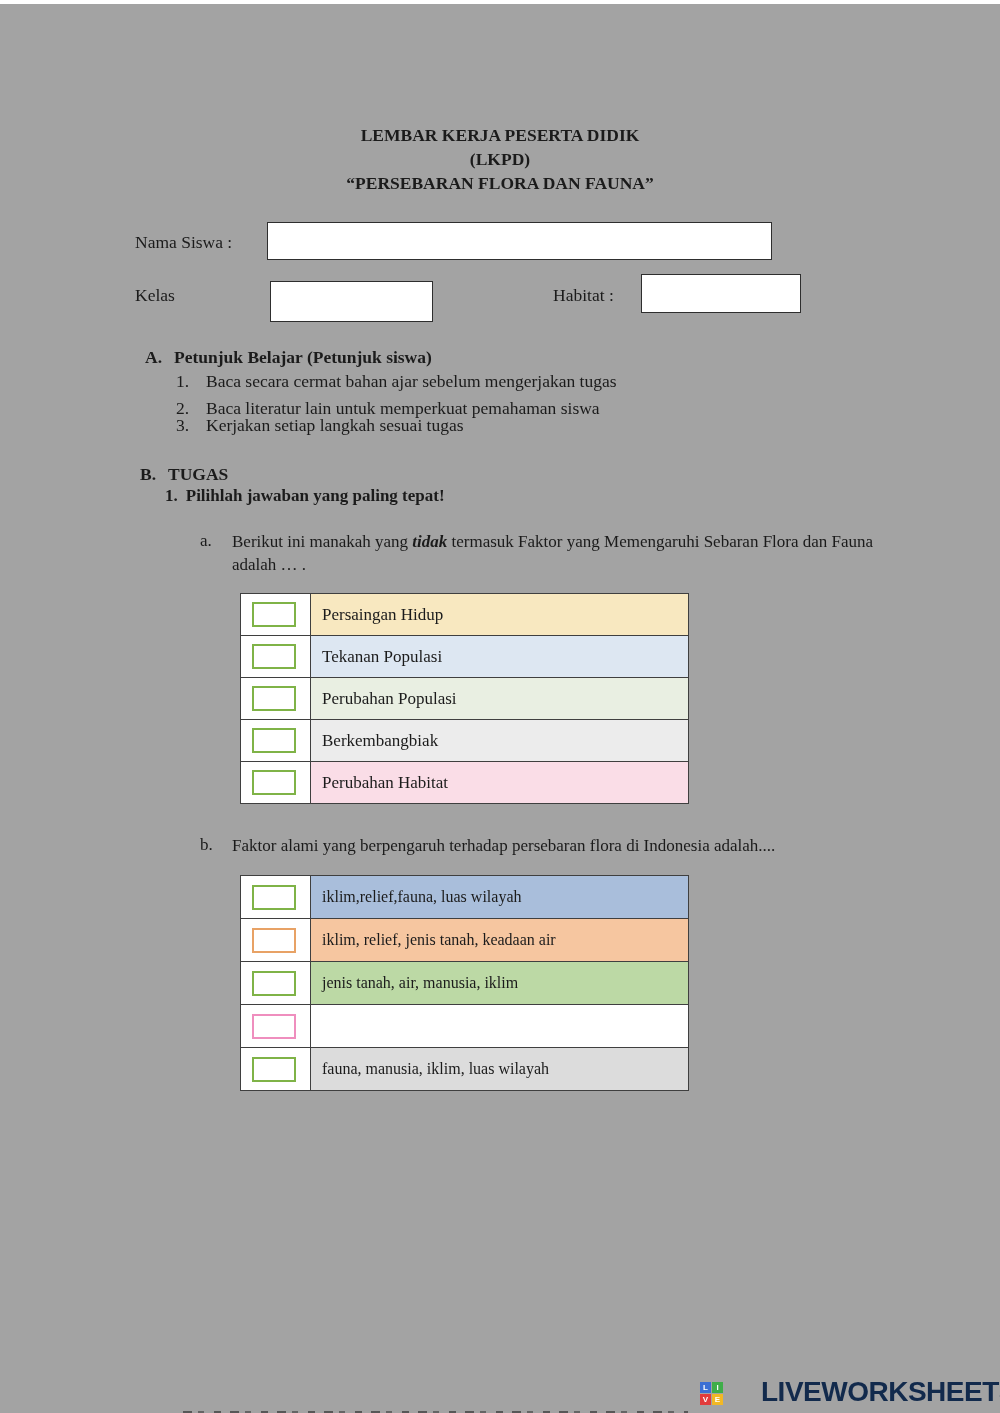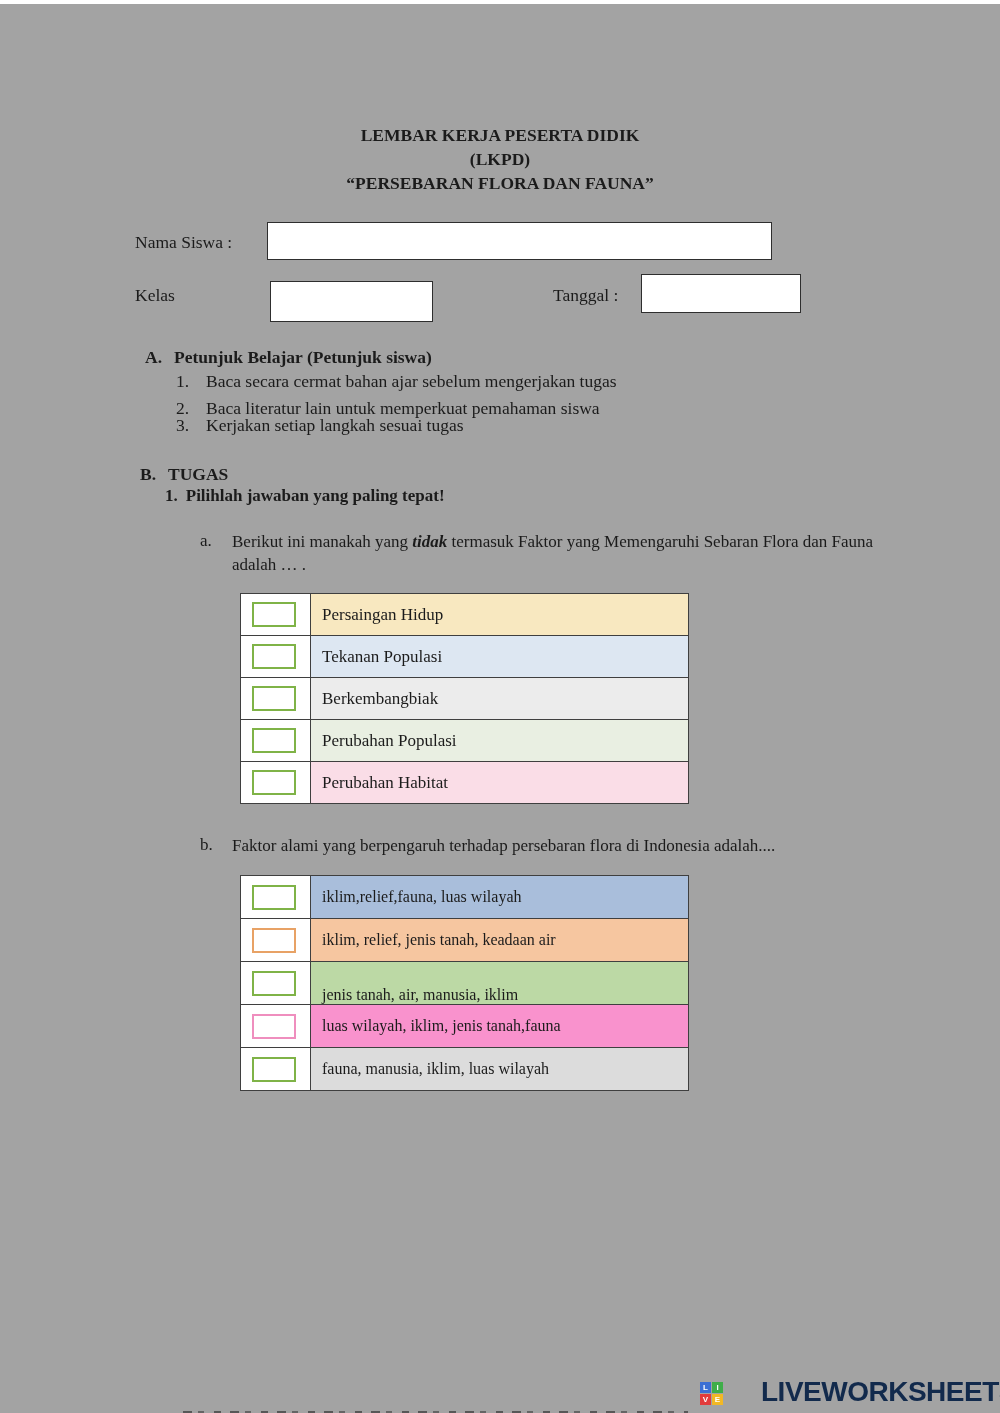--- a/index.html
+++ b/index.html
@@ -134,21 +134,21 @@
     <div>(LKPD)</div>
     <div>“PERSEBARAN FLORA DAN FAUNA”</div>
   </div>
 
   <span class="form-label" style="left:135px; top:228px;">Nama Siswa  :</span>
   <input class="form-input" style="left: 267px; top: 218px; width: 505px; height: 38px;">
 
   <span class="form-label" style="left:135px; top:281px;">Kelas</span>
   <input class="form-input" style="left: 270px; top: 277px; width: 163px; height: 41px;">
 
-  <span class="form-label" style="left:553px; top:281px;">Tanggal :</span>
+  <span class="form-label" style="left:553px; top:281px;">Habitat :</span>
   <input class="form-input" style="left: 641px; top: 270px; width: 160px; height: 39px;">
 
   <div class="sec-heading" style="left:145px; top:343px;">
     <span class="marker">A.</span><span>Petunjuk Belajar (Petunjuk siswa)</span>
   </div>
   <div class="list-item" style="left:176px; top:367px;">
     <span class="num">1.</span><span>Baca secara cermat bahan ajar sebelum mengerjakan tugas</span>
   </div>
   <div class="list-item" style="left:176px; top:394px;">
     <span class="num">2.</span><span>Baca literatur lain untuk memperkuat pemahaman siswa</span>
@@ -183,36 +183,36 @@
         <div class="checkbox" style="border-color: rgb(127, 179, 71);"></div>
       </div>
       <div class="opt-cell" style="background-color: rgb(221, 231, 242);">
         <span>Tekanan Populasi</span>
       </div>
     </div>
     <div class="answer-row">
       <div class="check-cell">
         <div class="checkbox" style="border-color: rgb(127, 179, 71);"></div>
       </div>
+      <div class="opt-cell" style="background-color: rgb(233, 239, 226);">
+        <span>Perubahan Populasi</span>
+      </div>
+    </div>
+    <div class="answer-row">
+      <div class="check-cell">
+        <div class="checkbox" style="border-color: rgb(127, 179, 71);"></div>
+      </div>
       <div class="opt-cell" style="background-color: rgb(236, 236, 236);">
         <span>Berkembangbiak</span>
       </div>
     </div>
     <div class="answer-row">
       <div class="check-cell">
         <div class="checkbox" style="border-color: rgb(127, 179, 71);"></div>
       </div>
-      <div class="opt-cell" style="background-color: rgb(233, 239, 226);">
-        <span>Perubahan Populasi</span>
-      </div>
-    </div>
-    <div class="answer-row">
-      <div class="check-cell">
-        <div class="checkbox" style="border-color: rgb(127, 179, 71);"></div>
-      </div>
       <div class="opt-cell" style="background-color: rgb(250, 221, 231);">
         <span>Perubahan Habitat</span>
       </div>
     </div>
   </div>
 
   <span class="q-marker" style="left:200px; top:831px;">b.</span>
   <div class="q-text" style="left:232px; top:831px; width:700px;">Faktor alami yang berpengaruh terhadap persebaran flora di Indonesia adalah....</div>
 
   <div class="answer-table table-b" style="left:240px; top:871px;">
@@ -229,30 +229,27 @@
         <div class="checkbox" style="border-color: rgb(232, 162, 101);"></div>
       </div>
       <div class="opt-cell" style="background-color: rgb(246, 198, 160);">
         <span>iklim, relief, jenis tanah, keadaan air</span>
       </div>
     </div>
     <div class="answer-row">
       <div class="check-cell">
         <div class="checkbox" style="border-color: rgb(127, 179, 71);"></div>
       </div>
-      <div class="opt-cell" style="background-color: rgb(188, 217, 165); align-items: flex-end;">
+      <div class="opt-cell" style="background-color: rgb(188, 217, 165);">
         <span>jenis tanah, air, manusia, iklim</span>
       </div>
     </div>
     <div class="answer-row">
       <div class="check-cell">
         <div class="checkbox" style="border-color: rgb(239, 142, 190);"></div>
-      </div>
-      <div class="opt-cell" style="background-color: rgb(249, 146, 205);">
-        <span>luas wilayah, iklim, jenis tanah,fauna</span>
       </div>
     </div>
     <div class="answer-row">
       <div class="check-cell">
         <div class="checkbox" style="border-color: rgb(127, 179, 71);"></div>
       </div>
       <div class="opt-cell" style="background-color: rgb(220, 220, 220); font-family: Liberation Serif, serif;">
         <span>fauna, manusia, iklim, luas wilayah</span>
       </div>
     </div>

